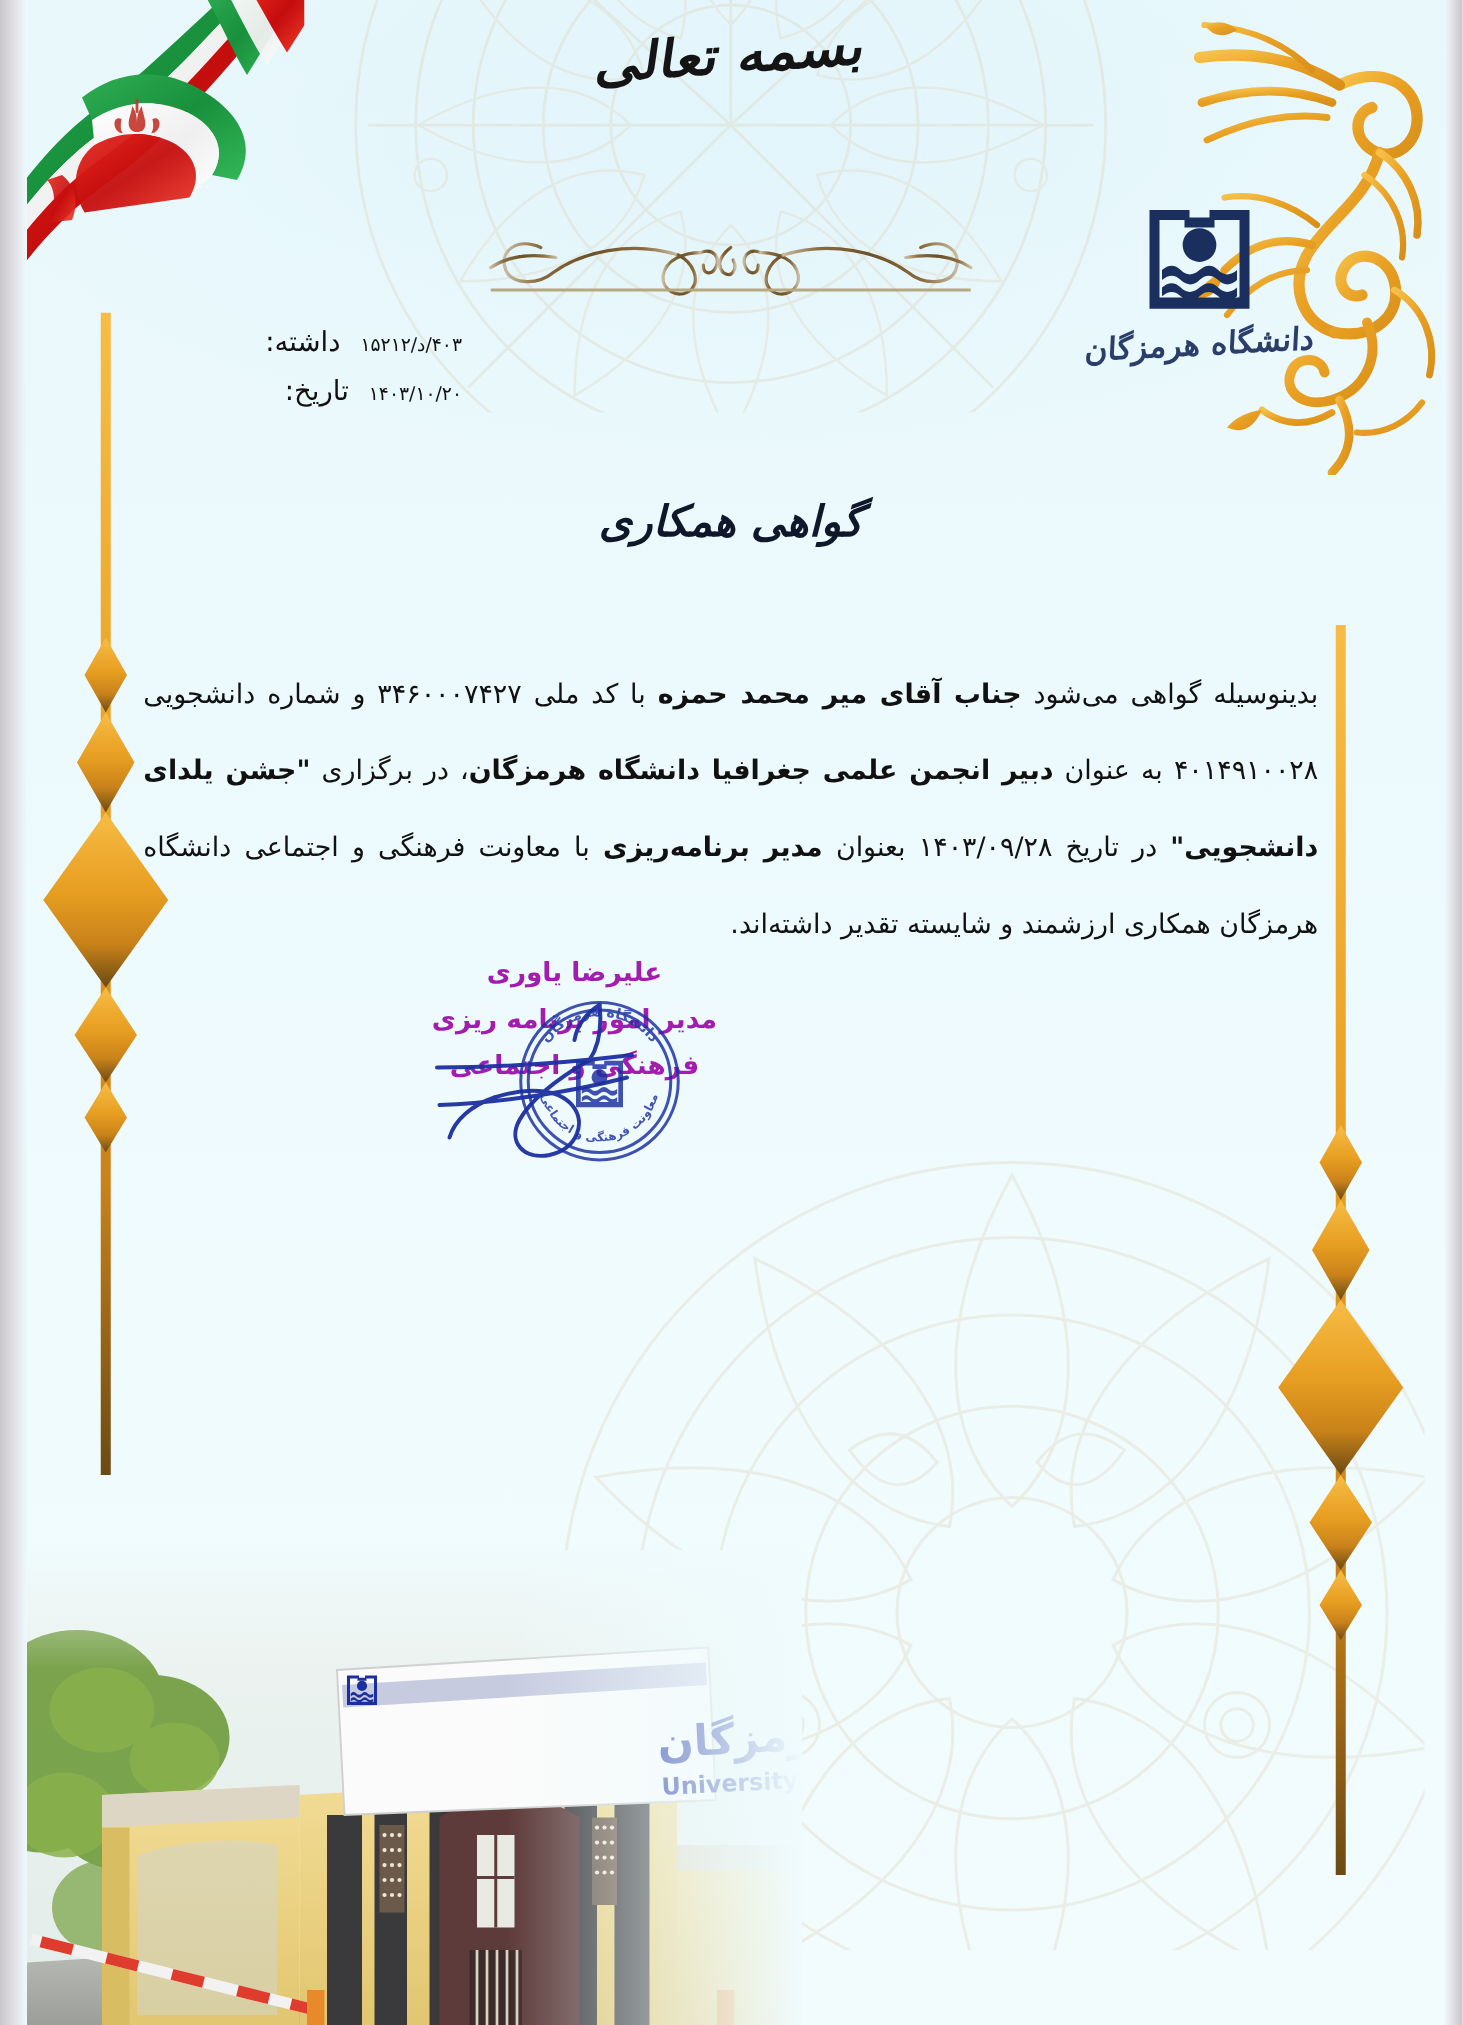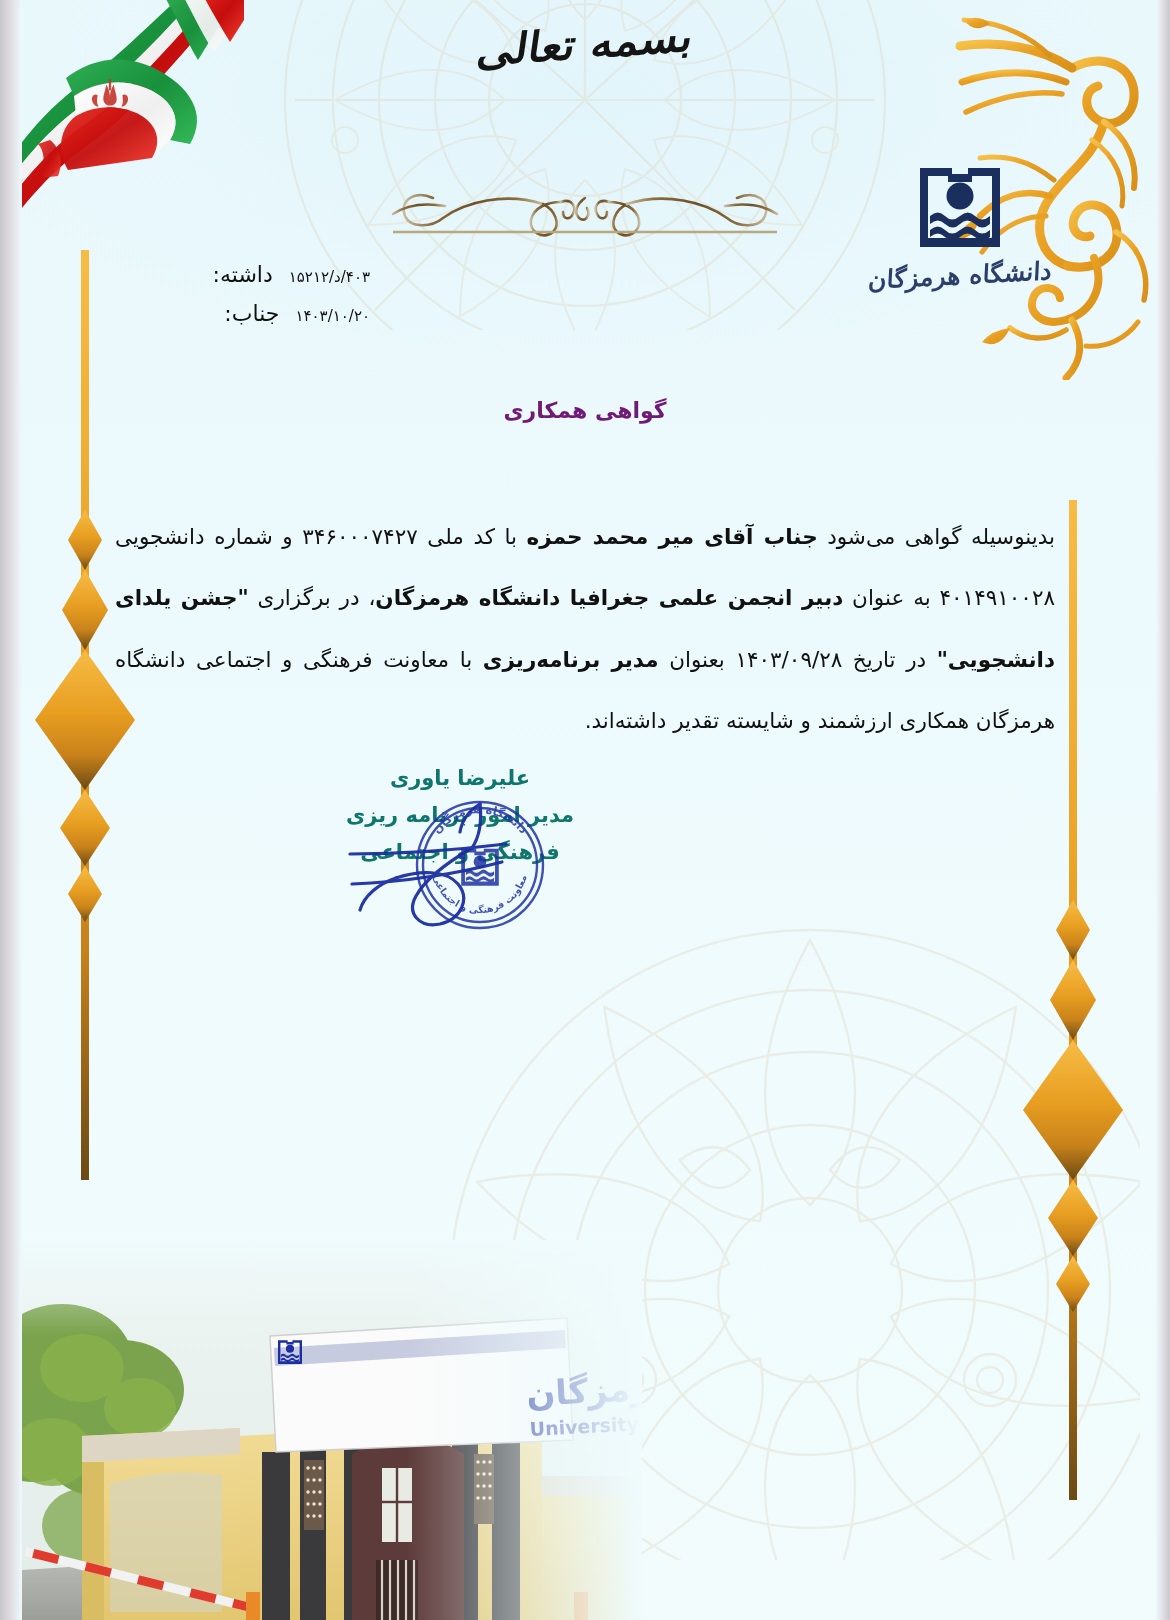--- a/index.html
+++ b/index.html
@@ -62,33 +62,33 @@
 
   
   .meta{position:absolute;right:800px;top:262px;z-index:15;
     font-family:"DejaVu Sans","Liberation Sans",sans-serif;}
   .meta-row{display:flex;align-items:baseline;justify-content:flex-start;gap:16px;margin-bottom:14px;}
   .meta-label{font-size:22px;color:#111;min-width:72px;text-align:right;}
   .meta-value{font-size:15px;color:#111;letter-spacing:.5px;}
 
   
   .cert-title{position:absolute;left:0;right:0;top:398px;text-align:center;z-index:15;
-    font-size:22px;font-weight:700;color:#701a75;}
-
-  
-  .body-text{position:absolute;right:115px;left:115px;top:506px;z-index:15;
+    font-size:34px;font-weight:700;color:#0f172a;font-style:italic;}
+
+  
+  .body-text{position:absolute;right:115px;left:115px;top:525px;z-index:15;
     text-align:justify;text-align-last:right;direction:rtl;
     font-size:21.5px;line-height:2.85;color:#111;}
   .body-text p{margin:0;}
   .b{font-weight:700;}
   .num{letter-spacing:.5px;}
 
   
   .sig{position:absolute;right:560px;top:760px;width:300px;z-index:20;text-align:center;}
-  .sig-line{font-weight:700;font-size:21px;color:#0f766e;line-height:1.75;letter-spacing:-.3px;}
+  .sig-line{font-weight:700;font-size:21px;color:#a21caf;line-height:1.75;letter-spacing:-.3px;}
   .sig-scribble{position:absolute;right:590px;top:786px;width:250px;height:150px;z-index:22;pointer-events:none;}
   .sig-scribble svg{width:100%;height:100%;}
   .stamp{position:absolute;right:620px;top:795px;width:140px;height:140px;z-index:21;opacity:.9;}
   .stamp svg{width:100%;height:100%;}
 
   
   .vorn{position:absolute;width:110px;z-index:10;}
   .vorn svg{width:100%;height:100%;display:block;}
   .vorn-left{left:30px;top:250px;height:930px;}
   .vorn-right{right:42px;top:500px;height:1000px;}
@@ -395,21 +395,21 @@
     </svg>
   </div>
 
   <div class="meta">
     <div class="meta-row">
       <span class="meta-value num">۴۰۳/د/۱۵۲۱۲</span>
       <span class="meta-label">داشته:</span>
     </div>
     <div class="meta-row">
       <span class="meta-value num">۱۴۰۳/۱۰/۲۰</span>
-      <span class="meta-label">جناب:</span>
+      <span class="meta-label">تاریخ:</span>
     </div>
   </div>
 
   <div class="cert-title">گواهی همکاری</div>
 
   <div class="body-text">
     <p><span>بدینوسیله گواهی می‌شود </span><span class="b">جناب آقای میر محمد حمزه</span><span> با کد ملی </span><span class="num">۳۴۶۰۰۰۷۴۲۷</span><span> و شماره دانشجویی </span><span class="num">۴۰۱۴۹۱۰۰۲۸</span> <span>به عنوان </span><span class="b">دبیر انجمن علمی جغرافیا دانشگاه هرمزگان</span><span>، در برگزاری </span><span class="b">"جشن یلدای دانشجویی"</span><span> در تاریخ</span> <span class="num">۱۴۰۳/۰۹/۲۸</span><span> بعنوان </span><span class="b">مدیر برنامه‌ریزی</span><span> با معاونت فرهنگی و اجتماعی دانشگاه هرمزگان همکاری ارزشمند و شایسته</span> <span>تقدیر داشته‌اند.</span></p>
   </div>
 
   <div class="sig">

